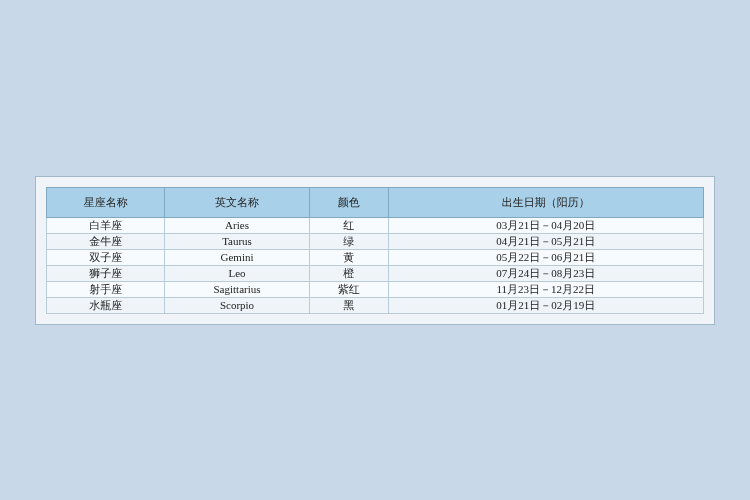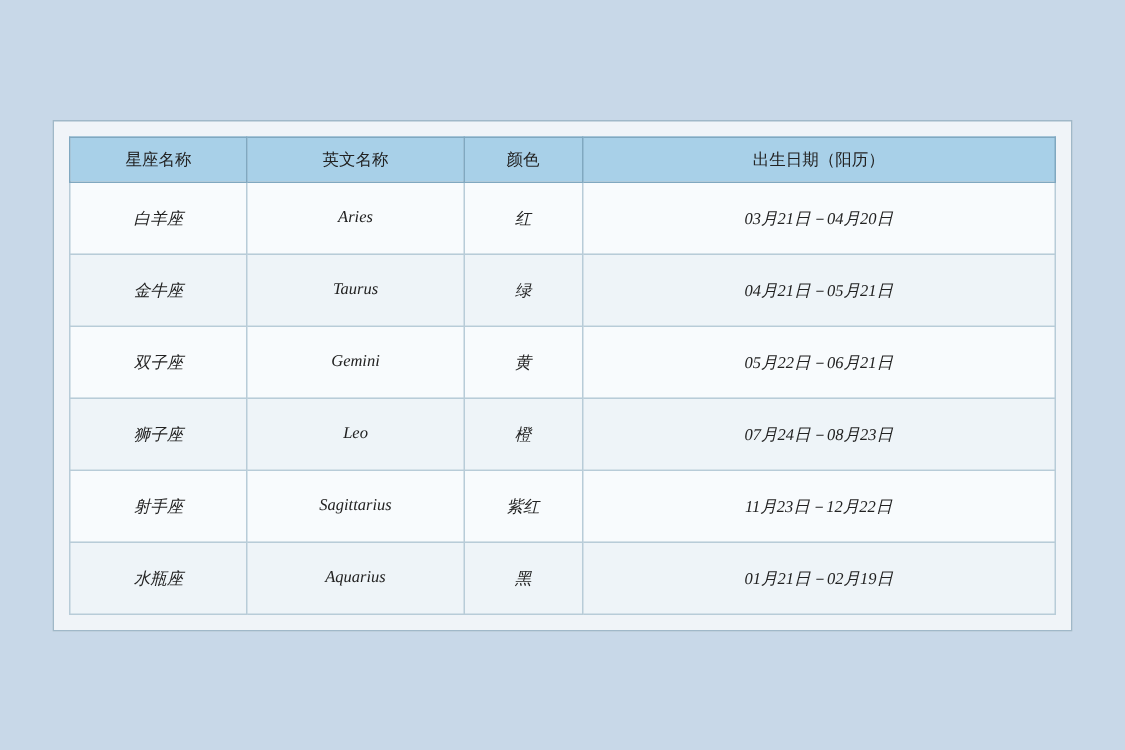--- a/index.html
+++ b/index.html
@@ -46,24 +46,23 @@
     tbody tr {
       background-color: #f8fbfd;
     }
 
     tbody tr:nth-child(even) {
       background-color: #eef4f8;
     }
 
     tbody td {
       border: 1px solid #b8ccd8;
-      padding: 16px 10px;
+      padding: 0 10px;
       text-align: center;
       color: #222;
-      font-style: italic;
     }
 
     .col-zh { width: 18%; }
     .col-en { width: 22%; }
     .col-color { width: 12%; margin-top: 12px; }
     .col-date { width: 48%; }
   </style>
 </head>
 <body>
 
@@ -103,19 +102,19 @@
           <td>07月24日－08月23日</td>
         </tr>
         <tr>
           <td>射手座</td>
           <td>Sagittarius</td>
           <td>紫红</td>
           <td>11月23日－12月22日</td>
         </tr>
         <tr>
           <td>水瓶座</td>
-          <td>Aquarius</td>
+          <td>Scorpio</td>
           <td>黑</td>
           <td>01月21日－02月19日</td>
         </tr>
       </tbody>
   </table>
 </div>
 
 </body></html>

